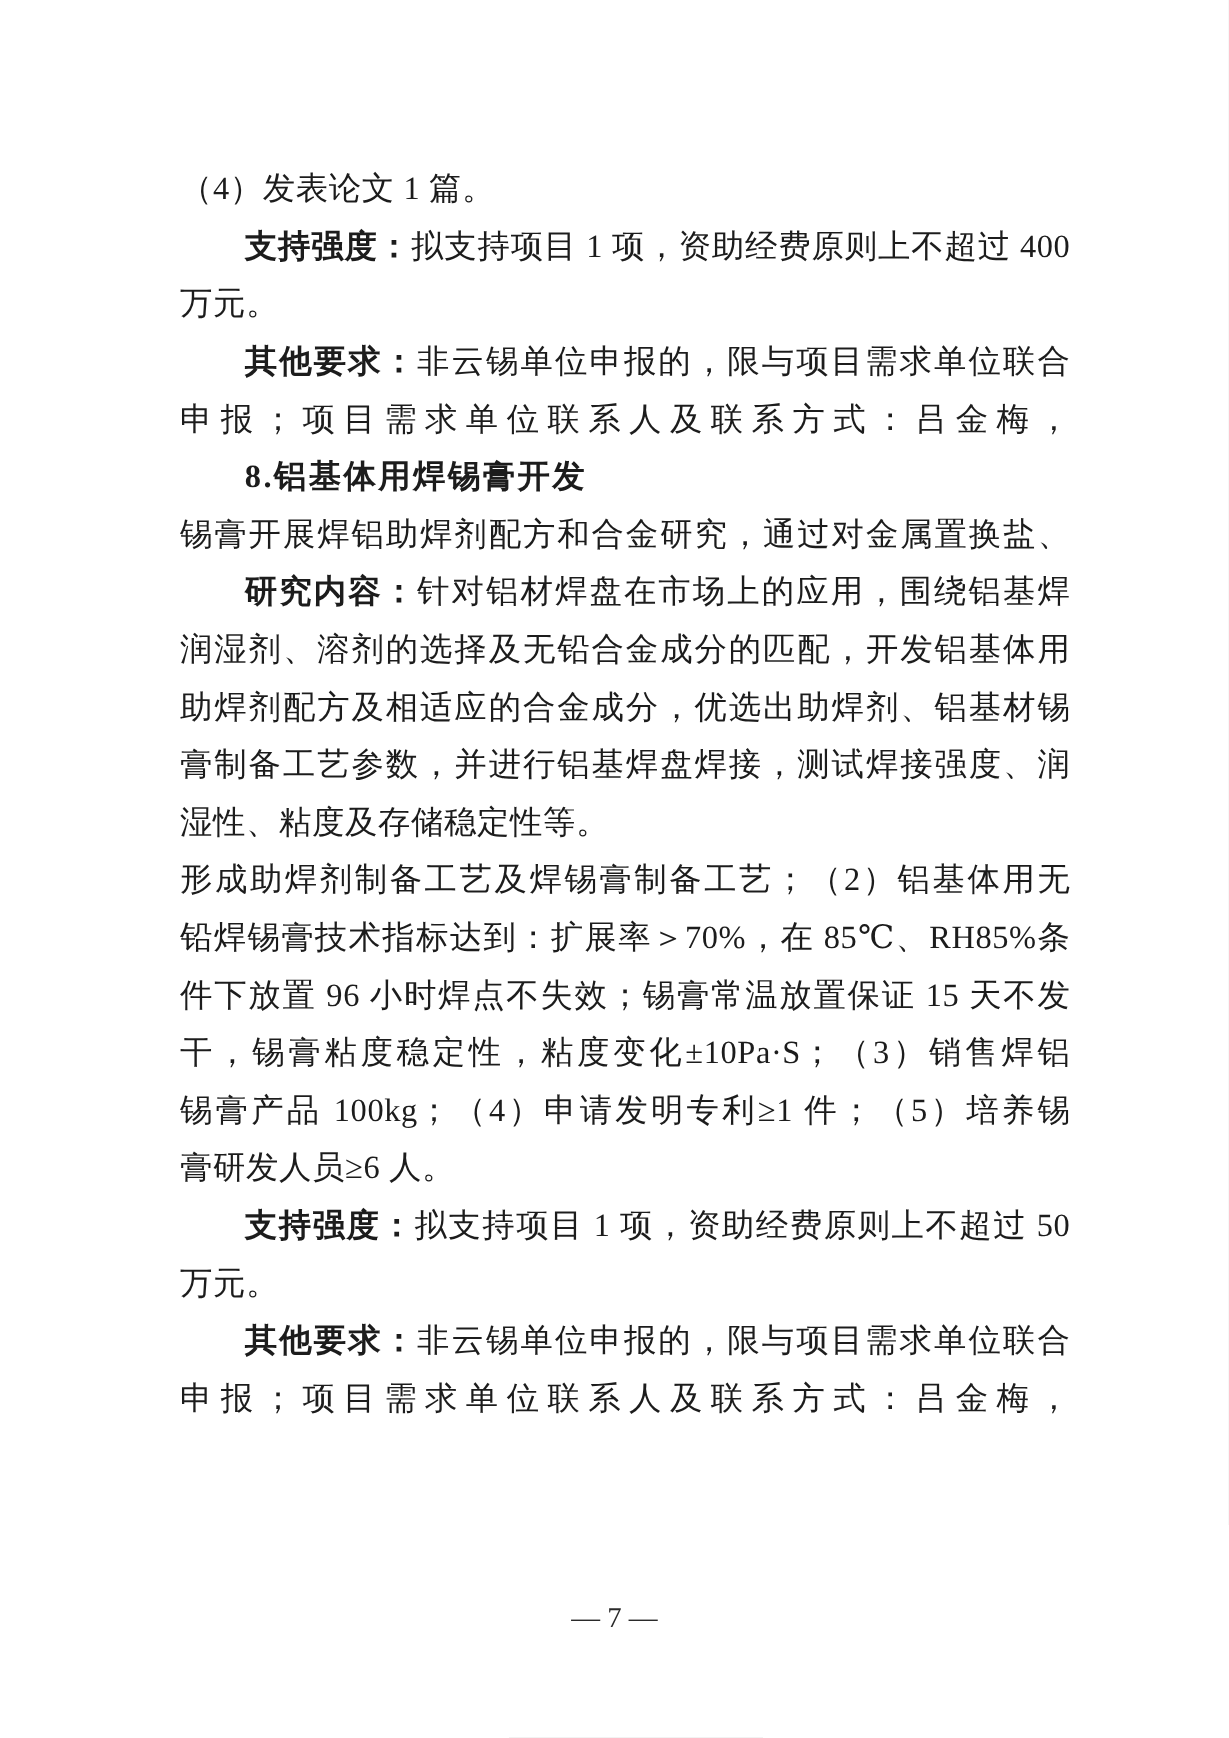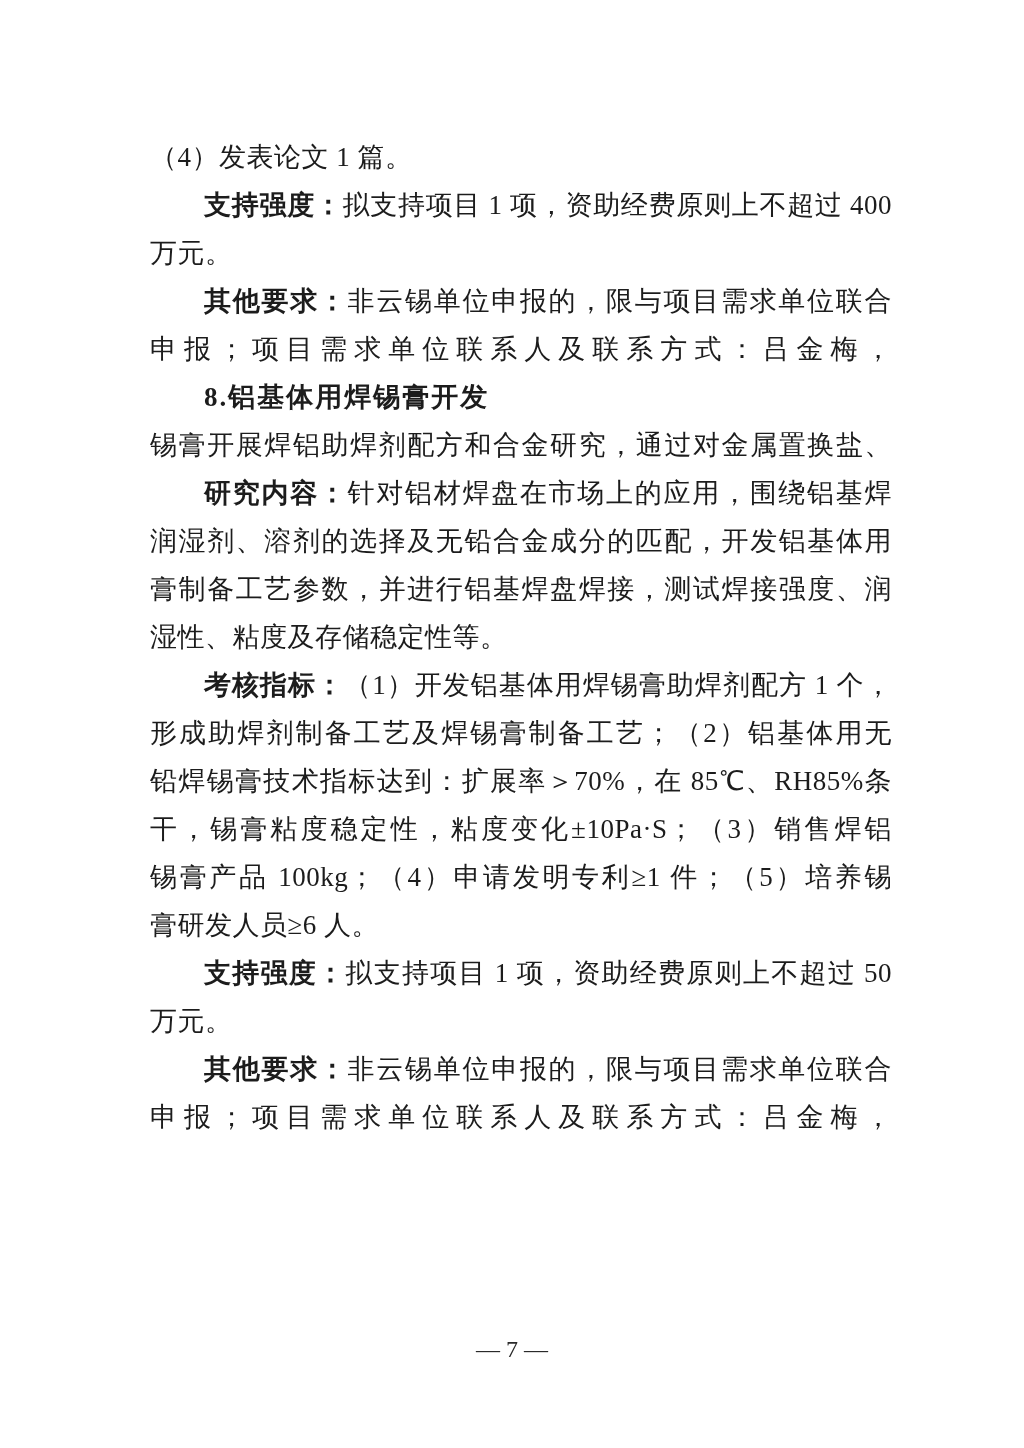--- a/index.html
+++ b/index.html
@@ -19,21 +19,20 @@
     top: 133px;
     width: 742px;
   }
   .line {
     height: 48px;
     line-height: 48px;
     font-size: 27px;
     overflow: hidden;
     white-space: nowrap;
     letter-spacing: 0.5px;
-    font-family: Liberation Serif, serif;
   }
   .line.j {
     white-space: normal;
     text-align: justify;
     text-align-last: justify;
     -moz-text-align-last: justify;
   }
   .line.indent { text-indent: 2em; }
   .lbl { font-weight: bold; }
   .heading { font-weight: bold; letter-spacing: 2px; }
@@ -65,31 +64,32 @@
 
 
     <div class="line indent heading"><span>8.铝基体用焊锡膏开发</span></div>
 
     <div class="line j"><span>锡膏开展焊铝助焊剂配方和合金研究，通过对金属置换盐、</span></div>
 
     <div class="line j indent"><span class="lbl">研究内容：</span><span>针对铝材焊盘在市场上的应用，围绕铝基焊</span></div>
 
     <div class="line j"><span>润湿剂、溶剂的选择及无铅合金成分的匹配，开发铝基体用</span></div>
 
+    <div class="line j"><span>助焊剂配方及相适应的合金成分，优选出助焊剂、铝基材锡</span></div>
 
     <div class="line j"><span>膏制备工艺参数，并进行铝基焊盘焊接，测试焊接强度、润</span></div>
 
     <div class="line"><span>湿性、粘度及存储稳定性等。</span></div>
 
-    <div class="line j indent"><span class="lbl">考核指标：</span><span>（1）开发铝基体用焊锡膏助焊剂配方 1 个，</span></div>
 
     <div class="line j"><span>形成助焊剂制备工艺及焊锡膏制备工艺；（2）铝基体用无</span></div>
 
     <div class="line j"><span>铅焊锡膏技术指标达到：扩展率＞70%，在 85℃、RH85%条</span></div>
 
+    <div class="line j"><span>件下放置 96 小时焊点不失效；锡膏常温放置保证 15 天不发</span></div>
 
     <div class="line j"><span>干，锡膏粘度稳定性，粘度变化±10Pa·S；（3）销售焊铝</span></div>
 
     <div class="line j"><span>锡膏产品 100kg；（4）申请发明专利≥1 件；（5）培养锡</span></div>
 
     <div class="line"><span>膏研发人员≥6 人。</span></div>
 
     <div class="line j indent"><span class="lbl">支持强度：</span><span>拟支持项目 1 项，资助经费原则上不超过 50</span></div>
 
     <div class="line"><span>万元。</span></div>

